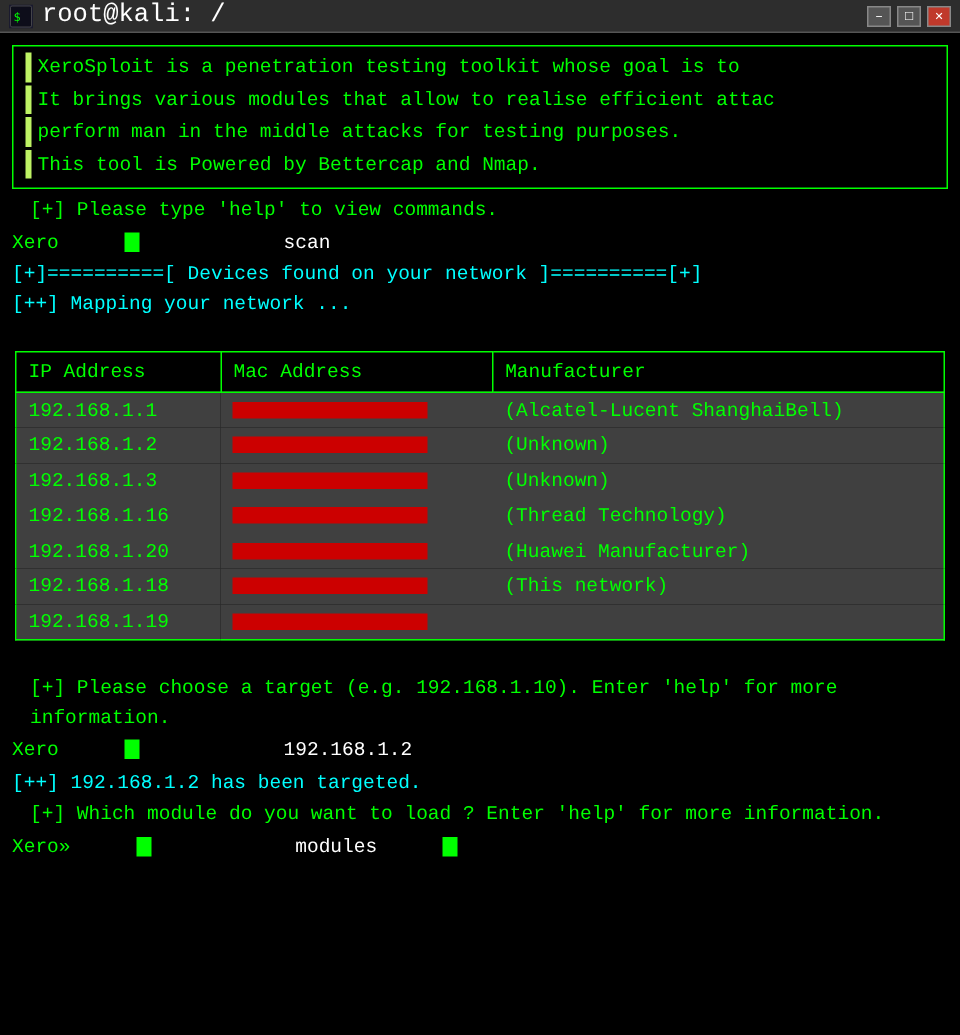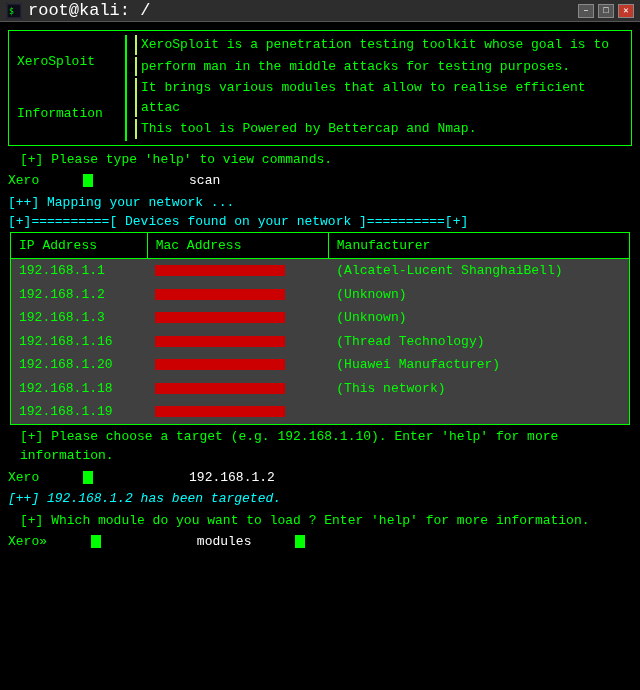--- a/index.html
+++ b/index.html
@@ -77,35 +77,35 @@
     .banner-left-line {
       color: #00ff00;
       font-size: 13px;
     }
     .banner-right {
       color: #00ff00;
       flex: 1;
     }
     .banner-right div {
       padding-left: 4px;
-      border-left: 2px solid #bef264;
+      border-left: 4px solid #bef264;
       margin-bottom: 2px;
     }
     .cyan { color: #00ffff; }
     .cursor-box {
       display: inline-block;
       width: 10px;
       height: 13px;
       background: #00ff00;
       vertical-align: middle;
     }
     .network-table {
       border: 1px solid #00ff00;
       width: calc(100% - 4px);
-      margin: 0 2px;
+      margin: 22px 2px;
       border-collapse: collapse;
     }
     .network-table th {
       color: #00ff00;
       border: 1px solid #00ff00;
       padding: 3px 8px;
       text-align: left;
       background: #000;
       font-weight: normal;
     }
@@ -117,21 +117,20 @@
     }
     .mac-redacted {
       background: #cc0000;
       display: inline-block;
       height: 11px;
       vertical-align: middle;
     }
     .targeted-msg {
       color: #00ffff;
       margin: 2px 0;
-      font-style: italic;
     }
     .info-msg {
       color: #00ff00;
       margin: 2px 12px;
     }
     .prompt-row {
       display: flex;
       align-items: center;
       margin: 2px 0;
       gap: 44px;
@@ -159,44 +158,40 @@
   <div class="title-bar-right">
     <div class="win-btn">–</div>
     <div class="win-btn">□</div>
     <div class="win-btn close">✕</div>
   </div>
 </div>
 
 <div class="terminal">
 
   <div class="banner-box">
-    <div class="banner-left">
-      <div class="banner-left-line">XeroSploit</div>
-      <div class="banner-left-line">Information</div>
-    </div>
     <div class="banner-right">
       <div>XeroSploit is a penetration testing toolkit whose goal is to</div>
+      <div>It brings various modules that allow to realise efficient attac</div>
       <div>perform man in the middle attacks for testing purposes.</div>
-      <div>It brings various modules that allow to realise efficient attac</div>
       <div>This tool is Powered by Bettercap and Nmap.</div>
     </div>
   </div>
 
   <div class="info-msg">[+] Please type 'help' to view commands.</div>
 
   <div class="prompt-row">
     <span class="prompt-xero">Xero</span>
     <span class="cursor-box"></span>
     <span class="prompt-cmd">&nbsp;</span>
     <span class="prompt-cmd">scan</span>
   </div>
 
+  <div class="cyan">[+]==========[ Devices found on your network ]==========[+]</div>
+
   <div class="cyan">[++] Mapping your network ...</div>
-
-  <div class="cyan">[+]==========[ Devices found on your network ]==========[+]</div>
 
   <table class="network-table">
     <thead>
       <tr>
         <th>IP Address</th>
         <th>Mac Address</th>
         <th>Manufacturer</th>
       </tr>
     </thead>
     <tbody id="table-body">

